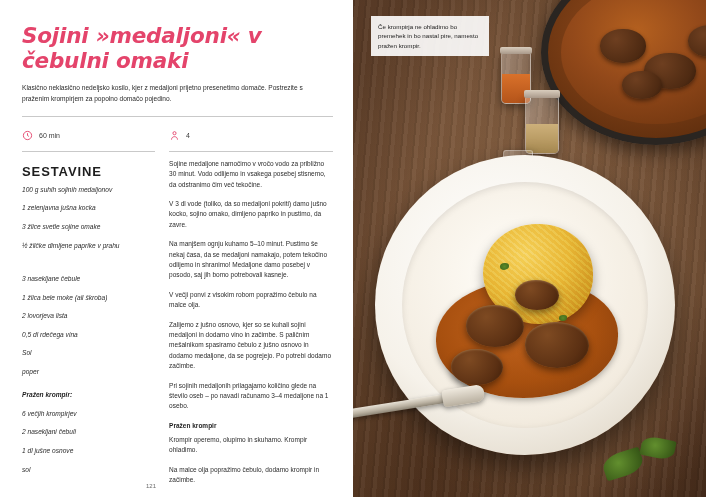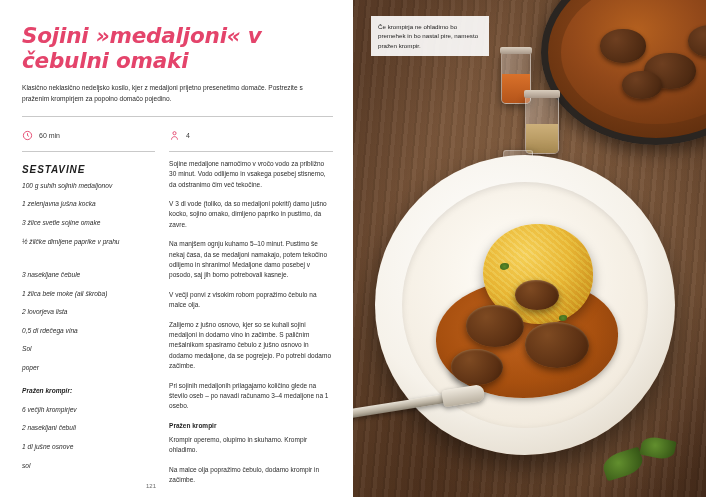--- a/index.html
+++ b/index.html
@@ -69,27 +69,26 @@
     margin-top: 0px;
   }
   .col-ingredients {
     width: 148px;
     padding-right: 14px;
   }
   .col-steps {
     width: 165px;
   }
   .col-head {
-    font-size: 10px;
+    font-size: 13px;
     font-weight: bold;
     letter-spacing: 0.9px;
     color: #1e1e1e;
     padding-top: 5px;
     padding-bottom: 6px;
-    font-style: italic;
   }
   .hline-thin {
     height: 1px;
     background: #c9c9c9;
     margin-bottom: 7px;
   }
   .ing-item {
     font-size: 6.6px;
     font-style: italic;
     line-height: 1.45;

